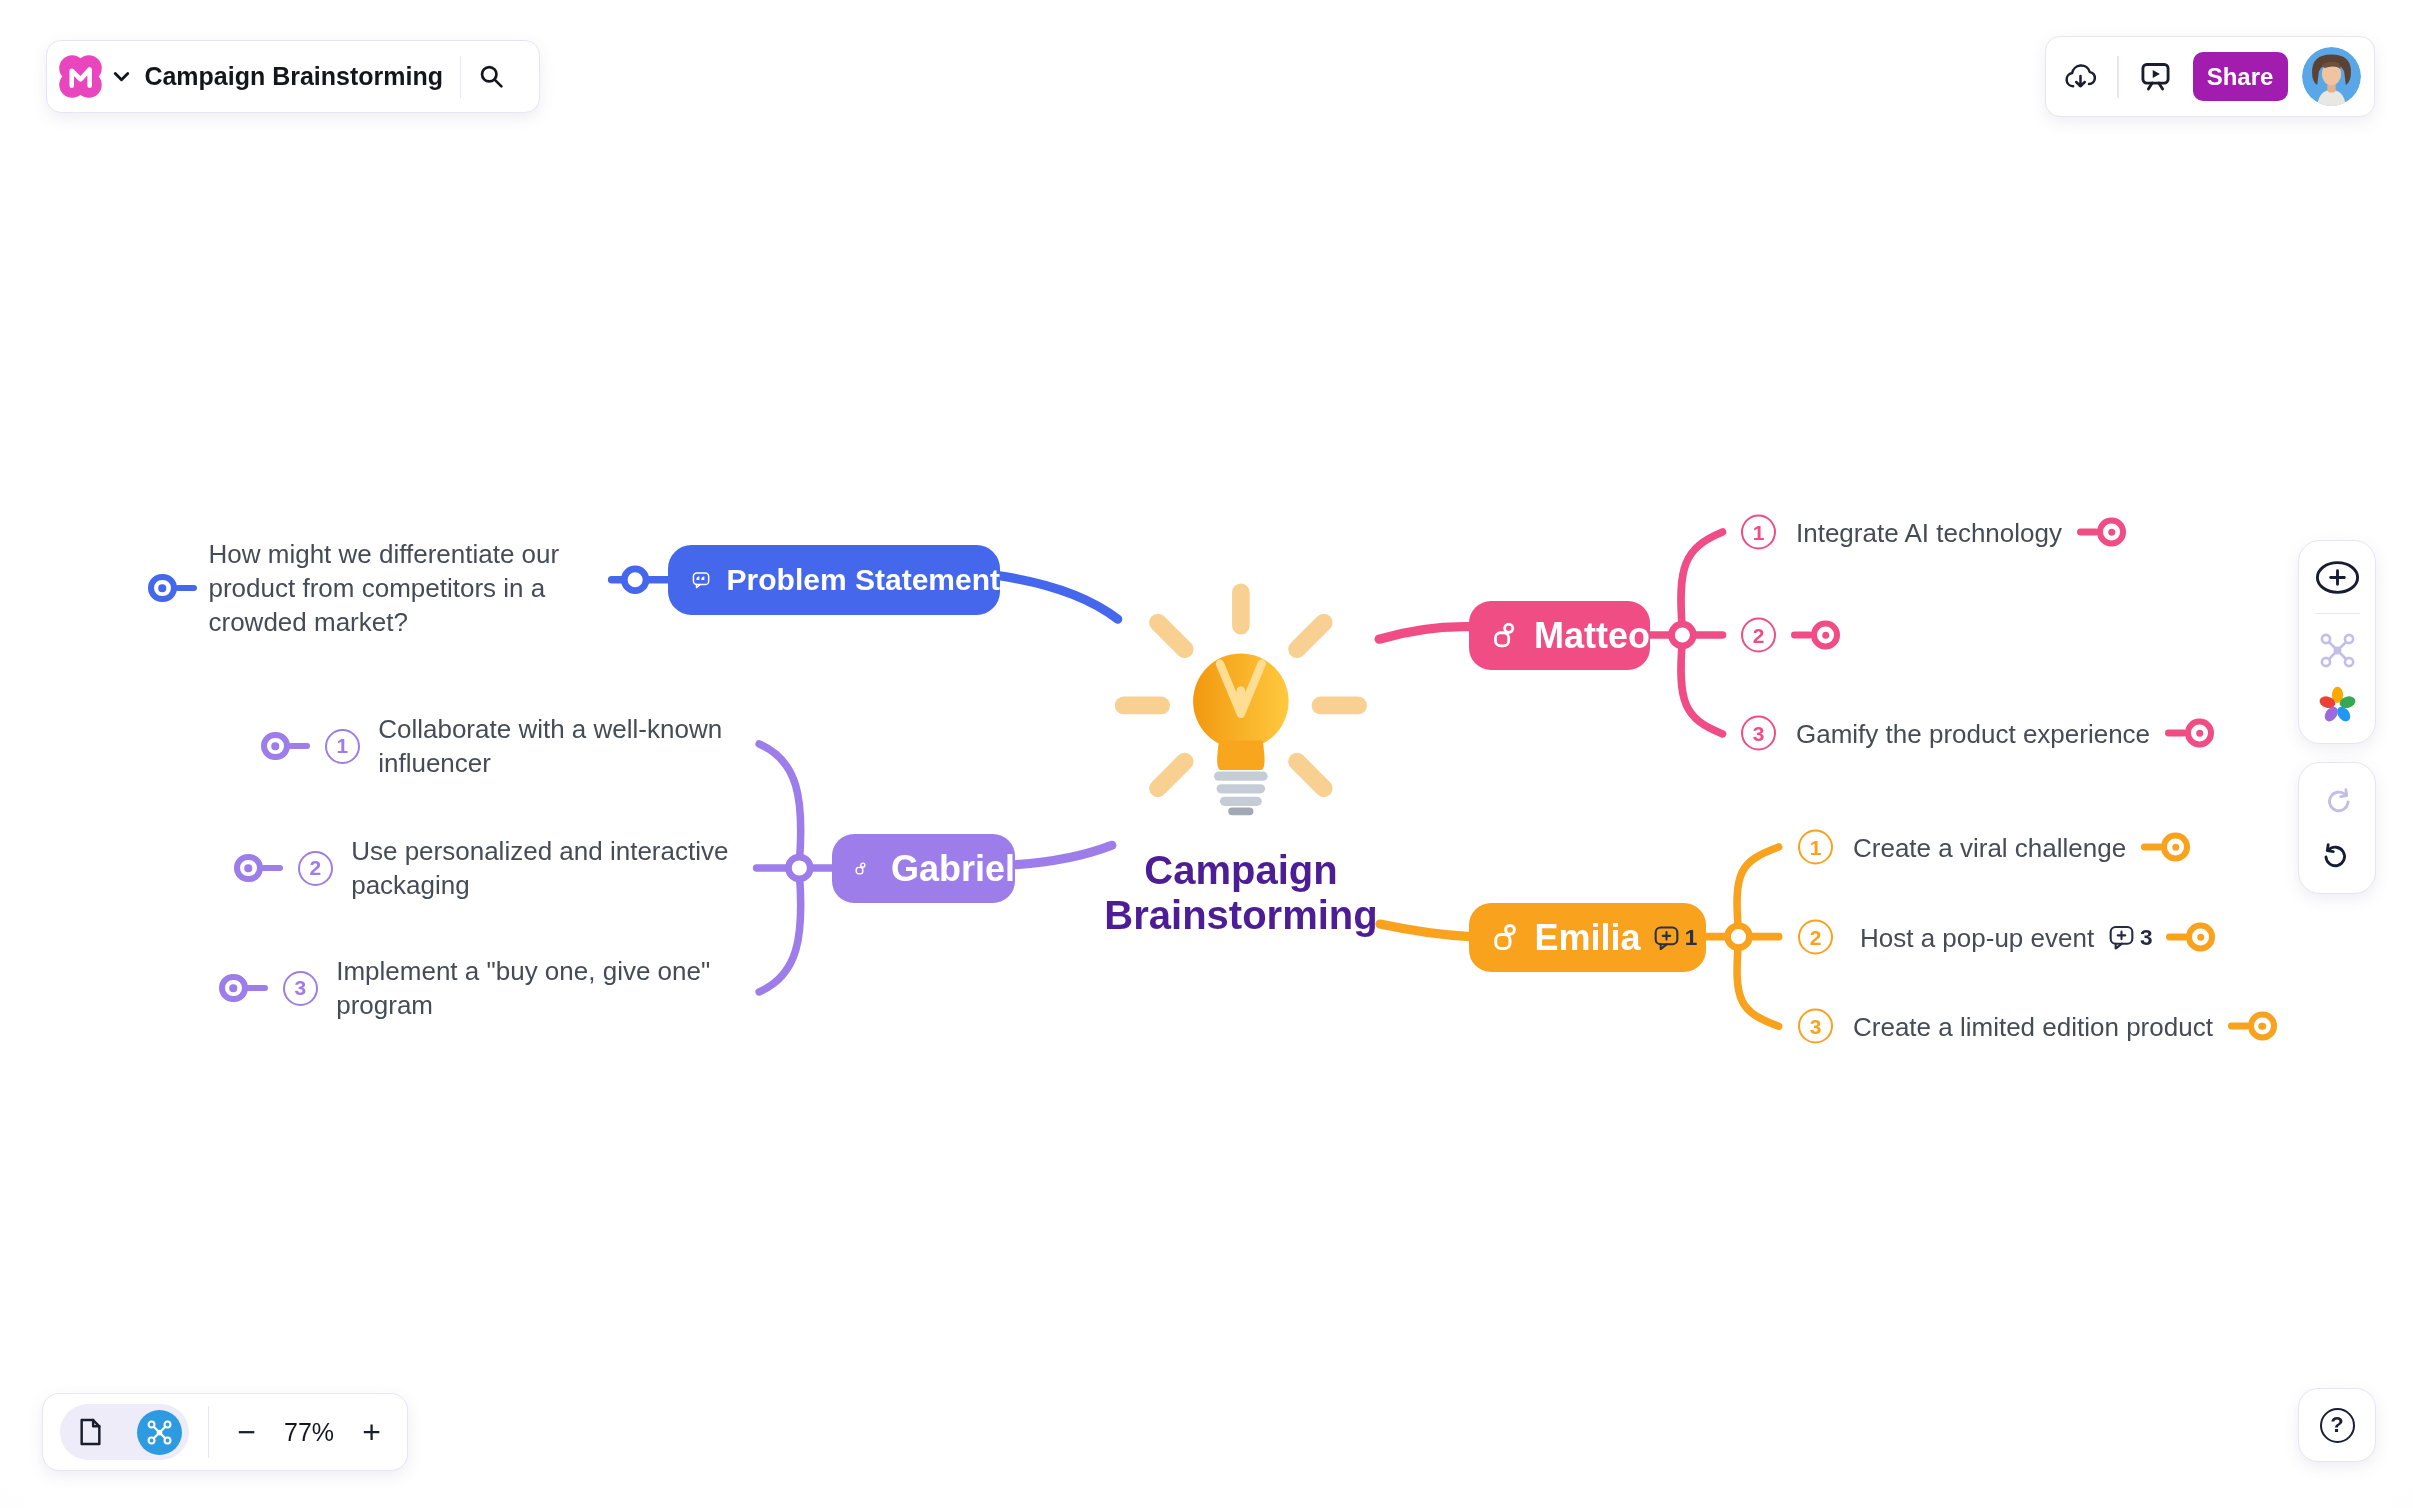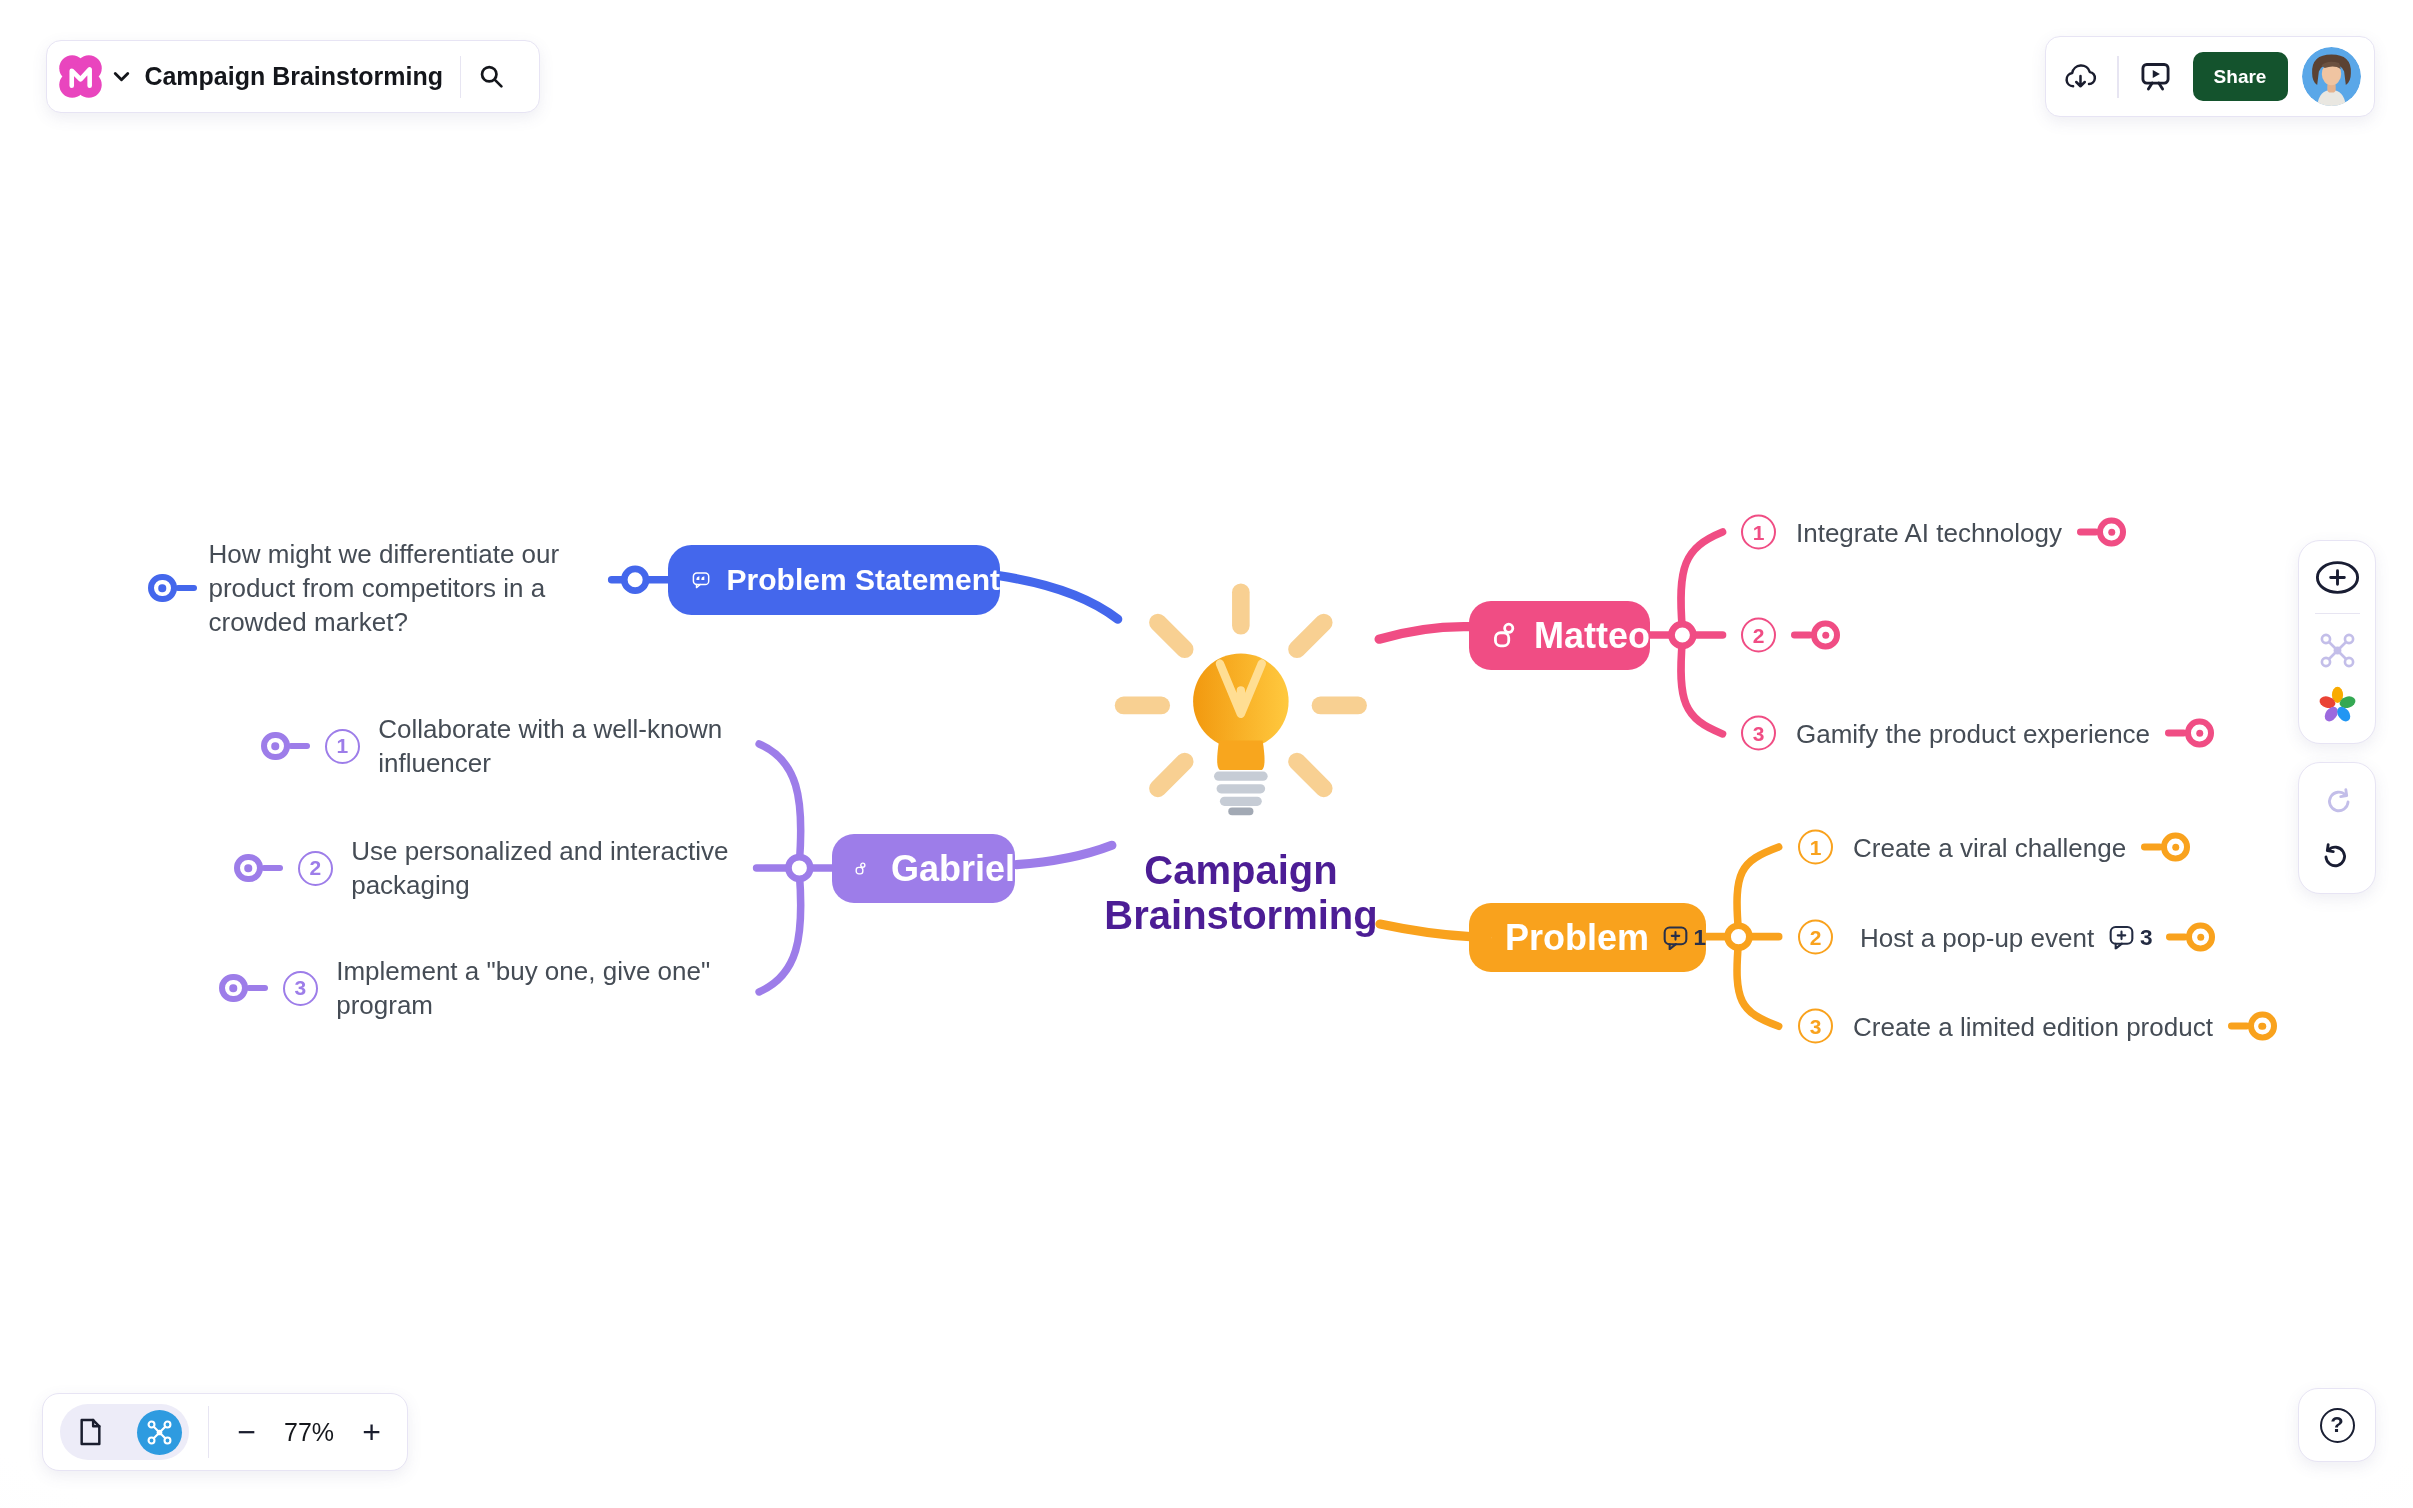--- a/index.html
+++ b/index.html
@@ -13,21 +13,21 @@
     position:absolute; background:#fff; border:1.3px solid #E7E4F4;
     border-radius:15px; box-shadow:0 5px 15px rgba(90,90,140,.10);
   }
   .iconbtn { display:flex; align-items:center; justify-content:center; background:none; border:none; cursor:pointer; }
   .vdiv { width:1.3px; background:#E7E5F2; }
 
   
   .tb-left { left:46px; top:40px; width:494px; height:73px; display:flex; align-items:center; padding:0 17px 0 10px; }
   .tb-title { font-size:25px; font-weight:700; color:#14161B; margin:0 17px 0 11.7px; white-space:nowrap; }
   .tb-right { left:2045px; top:36px; width:330px; height:81px; display:flex; align-items:center; justify-content:space-between; padding:0 12.6px; }
-  .share-btn { background:#14532d; color:#fff; font-size:19px; font-weight:600; border:none; border-radius:10px; width:95px; height:49px; cursor:pointer; font-family:inherit; }
+  .share-btn { background:#a21caf; color:#fff; font-size:24px; font-weight:600; border:none; border-radius:10px; width:95px; height:49px; cursor:pointer; font-family:inherit; }
   .avatar { width:59px; height:59px; border-radius:50%; overflow:hidden; display:block; cursor:pointer; flex:none; }
 
   
   .node { position:absolute; display:flex; align-items:center; color:#fff; font-weight:700; z-index:2; cursor:pointer; }
   .node .label { font-size:36px; white-space:nowrap; }
   .node-blue   { background:#4467EC; border-radius:23.5px; }
   .node-purple { background:#9D7DE9; border-radius:22px; }
   .node-pink   { background:#F04D84; border-radius:22px; }
   .node-orange { background:#F9A21D; border-radius:22px; }
 
@@ -165,21 +165,21 @@
       <rect x="3.8" y="9.2" width="11.4" height="11.2" rx="4.4"></rect>
   </svg>
   <span class="label">Matteo</span>
 </div>
 
 <div class="node node-orange" style="left:1469px; top:903px; width:237px; height:69px; padding-left:22px; gap:13.4px;">
   <svg width="30" height="30" viewBox="0 0 24 24" fill="none" stroke="#fff" stroke-width="2.4" stroke-linecap="round">
     <circle cx="15.2" cy="5.4" r="3.5"></circle>
       <rect x="3.8" y="9.2" width="11.4" height="11.2" rx="4.4"></rect>
   </svg>
-  <span class="label">Problem</span>
+  <span class="label">Emilia</span>
   <span class="cbadge">
     <svg width="25" height="25" viewBox="0 0 30 30" fill="none" stroke="currentColor" stroke-width="2.5" stroke-linecap="round" stroke-linejoin="round">
       <rect x="2" y="3" width="26" height="20" rx="6"></rect>
         <path d="M8 23 v6 l7.5 -6"></path>
         <path d="M15 8.5 v9 M10.5 13 h9"></path>
     </svg>
     <span>1</span>
   </span>
 </div>
 

